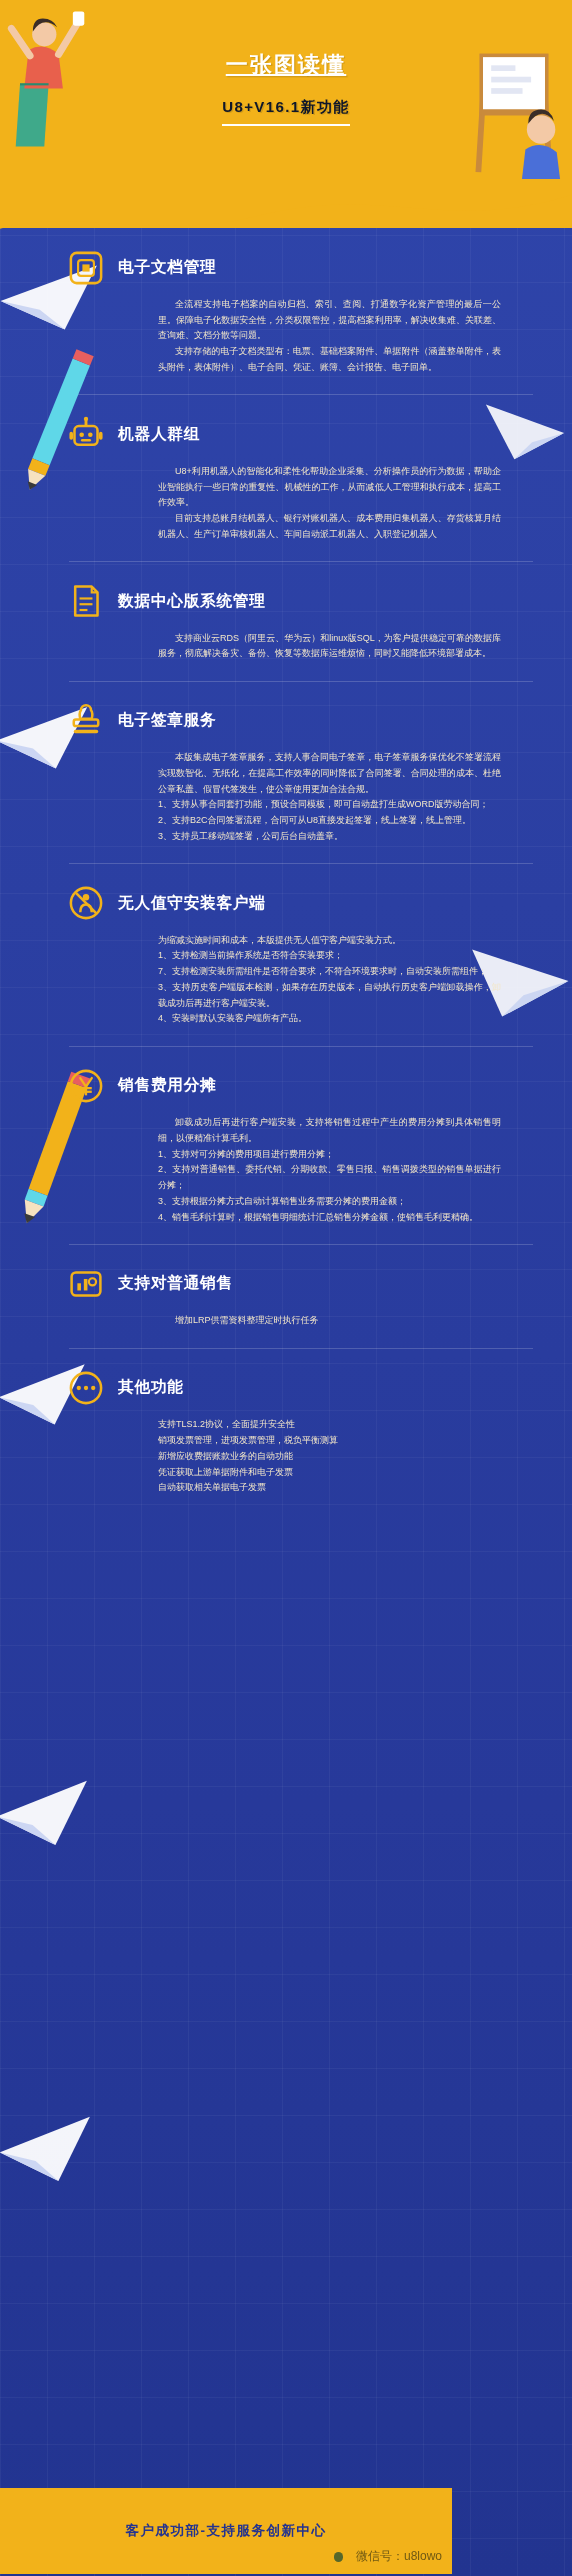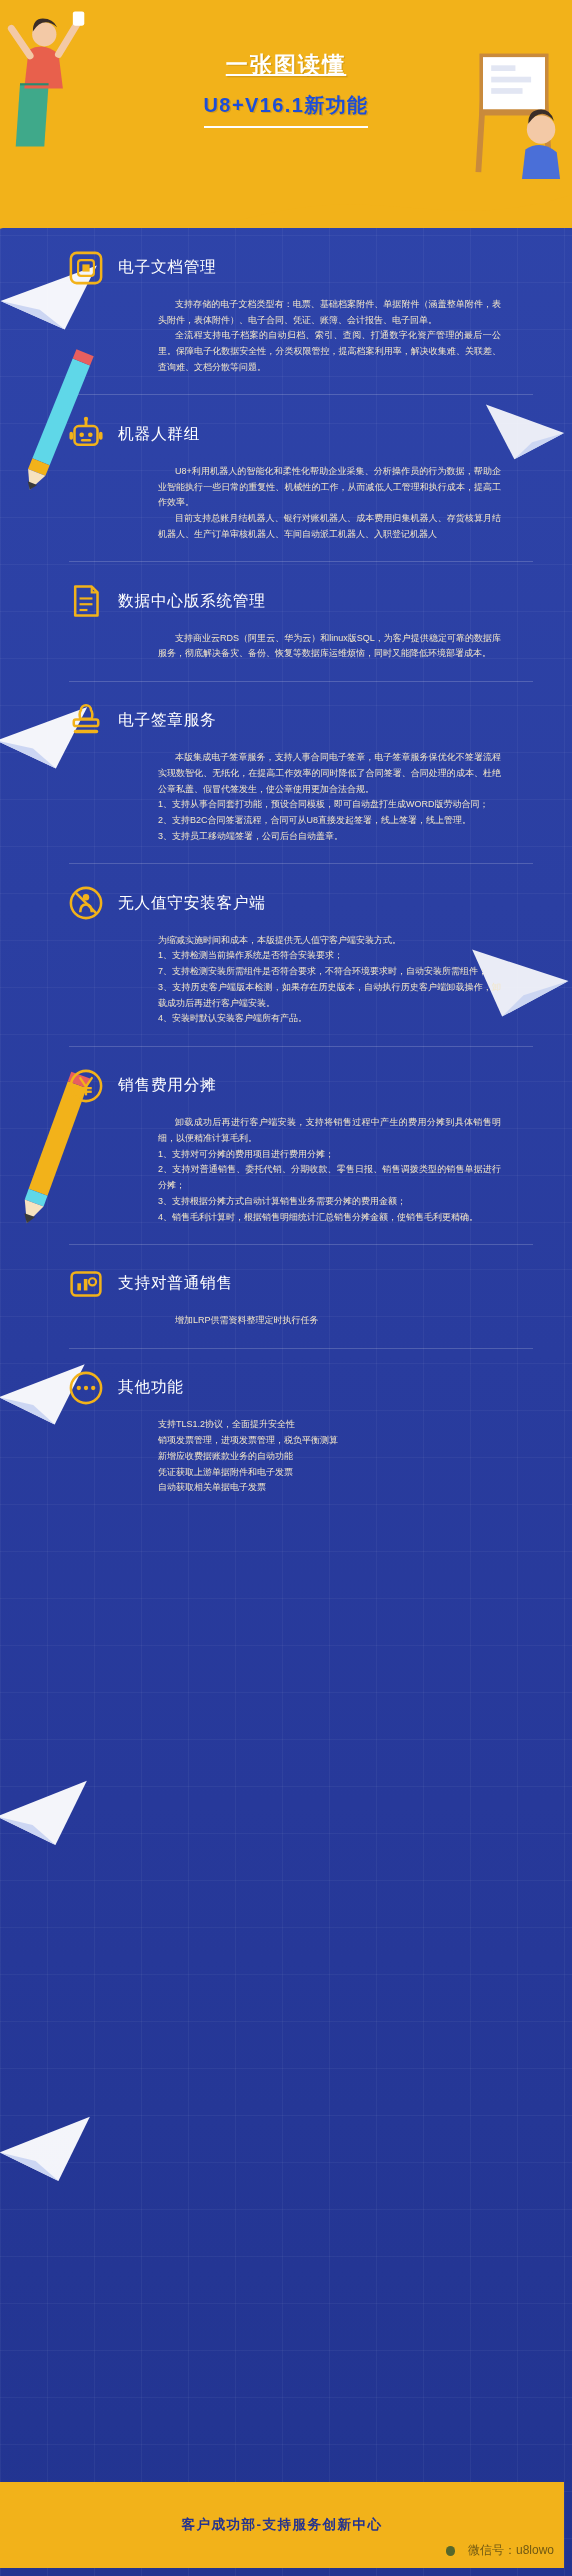--- a/index.html
+++ b/index.html
@@ -41,25 +41,25 @@
     z-index:5;
   }
   .header-title .line1 {
     font-size:22px;
     font-weight:bold;
     letter-spacing:2.1px;
     text-shadow:1.4px 1.4px 0 rgba(0,0,0,0.12);
     text-decoration:underline;
   }
   .header-title .line2 {
-    margin-top:12px;
-    font-size:20px;
+    margin-top:18px;
+    font-size:15px;
     font-weight:bold;
     letter-spacing:1.4px;
-    color:#1d4ed8;
+    color:#0f172a;
     display:inline-block;
     border-bottom:2.9px solid #ffffff;
     padding-bottom:7.2px;
     text-shadow:1.4px 1.4px 0 rgba(0,0,0,0.12);
   }
   
   .person-left{
     position:absolute; left:7.2px; top:0px; width:86px; height:150px;
   }
   .person-right{
@@ -81,21 +81,21 @@
     margin-left:-2.9px;
   }
   .sec-icon{
     width:39px; height:39px;
     flex:0 0 39px;
     display:flex; align-items:center; justify-content:center;
   }
   .sec-title{
     color:#ffffff;
     font-size:15.7px;
-    font-weight:normal;
+    font-weight:bold;
     letter-spacing:0.7px;
   }
   .sec-body{
     margin:10px 0 0 89px;
     color:#f3e7c9;
     font-size:9px;
     line-height:15.7px;
     text-align:justify;
     max-width:343px;
   }
@@ -103,22 +103,22 @@
   .sec-body p.indent{ text-indent:17px; }
   
   .divider{
     margin:18.6px 39px 0 69px;
     height:0.7px;
     background:rgba(255,255,255,0.18);
   }
   
   .footer{
     position:absolute;
-    left:0; bottom:8px;
-    width:564px; height:86px;
+    left:0; bottom:2px;
+    width:452px; height:86px;
     background:#f2b21a;
     display:flex; align-items:center; justify-content:center;
   }
   .footer-text{
     color:#24338f;
     font-size:13.6px;
     font-weight:bold;
     letter-spacing:1.4px;
   }
   .footer-badge{
@@ -235,22 +235,22 @@
       <div class="sec-icon">
         <svg width="36" height="36" viewBox="0 0 50 50">
           <rect x="4" y="4" width="42" height="42" rx="8" fill="none" stroke="#f2b21a" stroke-width="3.5"></rect>
           <rect x="14" y="14" width="22" height="22" rx="4" fill="none" stroke="#f2b21a" stroke-width="3"></rect>
           <rect x="20" y="20" width="10" height="10" fill="#f2b21a"></rect>
         </svg>
       </div>
       <div class="sec-title">电子文档管理</div>
     </div>
     <div class="sec-body">
+      <p class="indent">全流程支持电子档案的自动归档、索引、查阅、打通数字化资产管理的最后一公里。保障电子化数据安全性，分类权限管控，提高档案利用率，解决收集难、关联差、查询难、文档分散等问题。</p>
       <p class="indent">支持存储的电子文档类型有：电票、基础档案附件、单据附件（涵盖整单附件，表头附件，表体附件）、电子合同、凭证、账簿、会计报告、电子回单。</p>
-      <p class="indent">全流程支持电子档案的自动归档、索引、查阅、打通数字化资产管理的最后一公里。保障电子化数据安全性，分类权限管控，提高档案利用率，解决收集难、关联差、查询难、文档分散等问题。</p>
     </div>
   </div>
   <div class="divider"></div>
 
   <div class="section">
     <div class="sec-head">
       <div class="sec-icon">
         <svg width="36" height="36" viewBox="0 0 50 50">
           <rect x="9" y="14" width="32" height="26" rx="6" fill="none" stroke="#f2b21a" stroke-width="3.5"></rect>
           <circle cx="19" cy="26" r="3.2" fill="#f2b21a"></circle>

